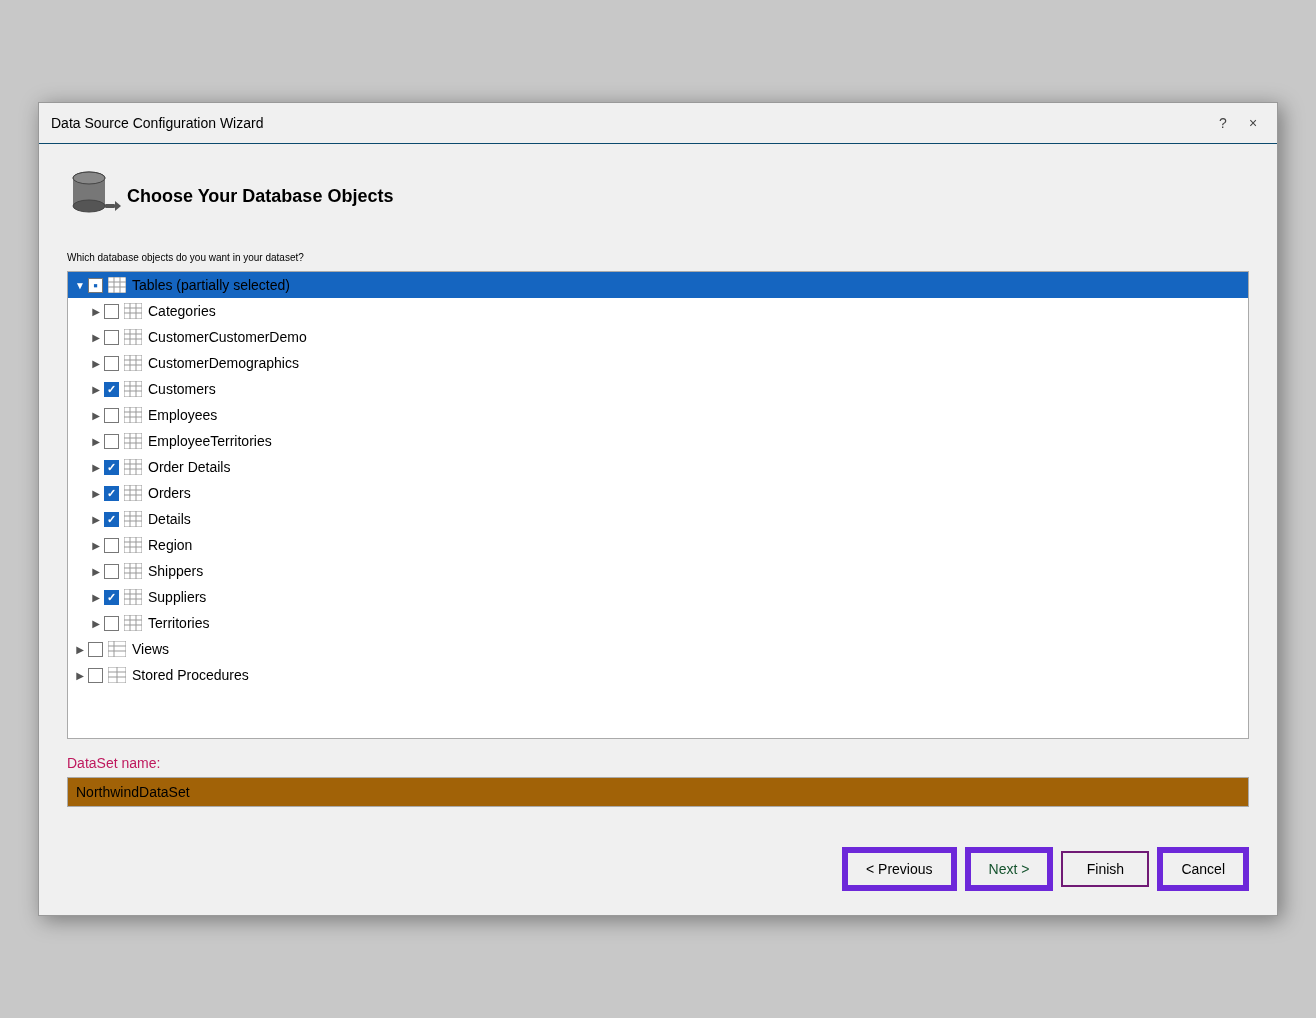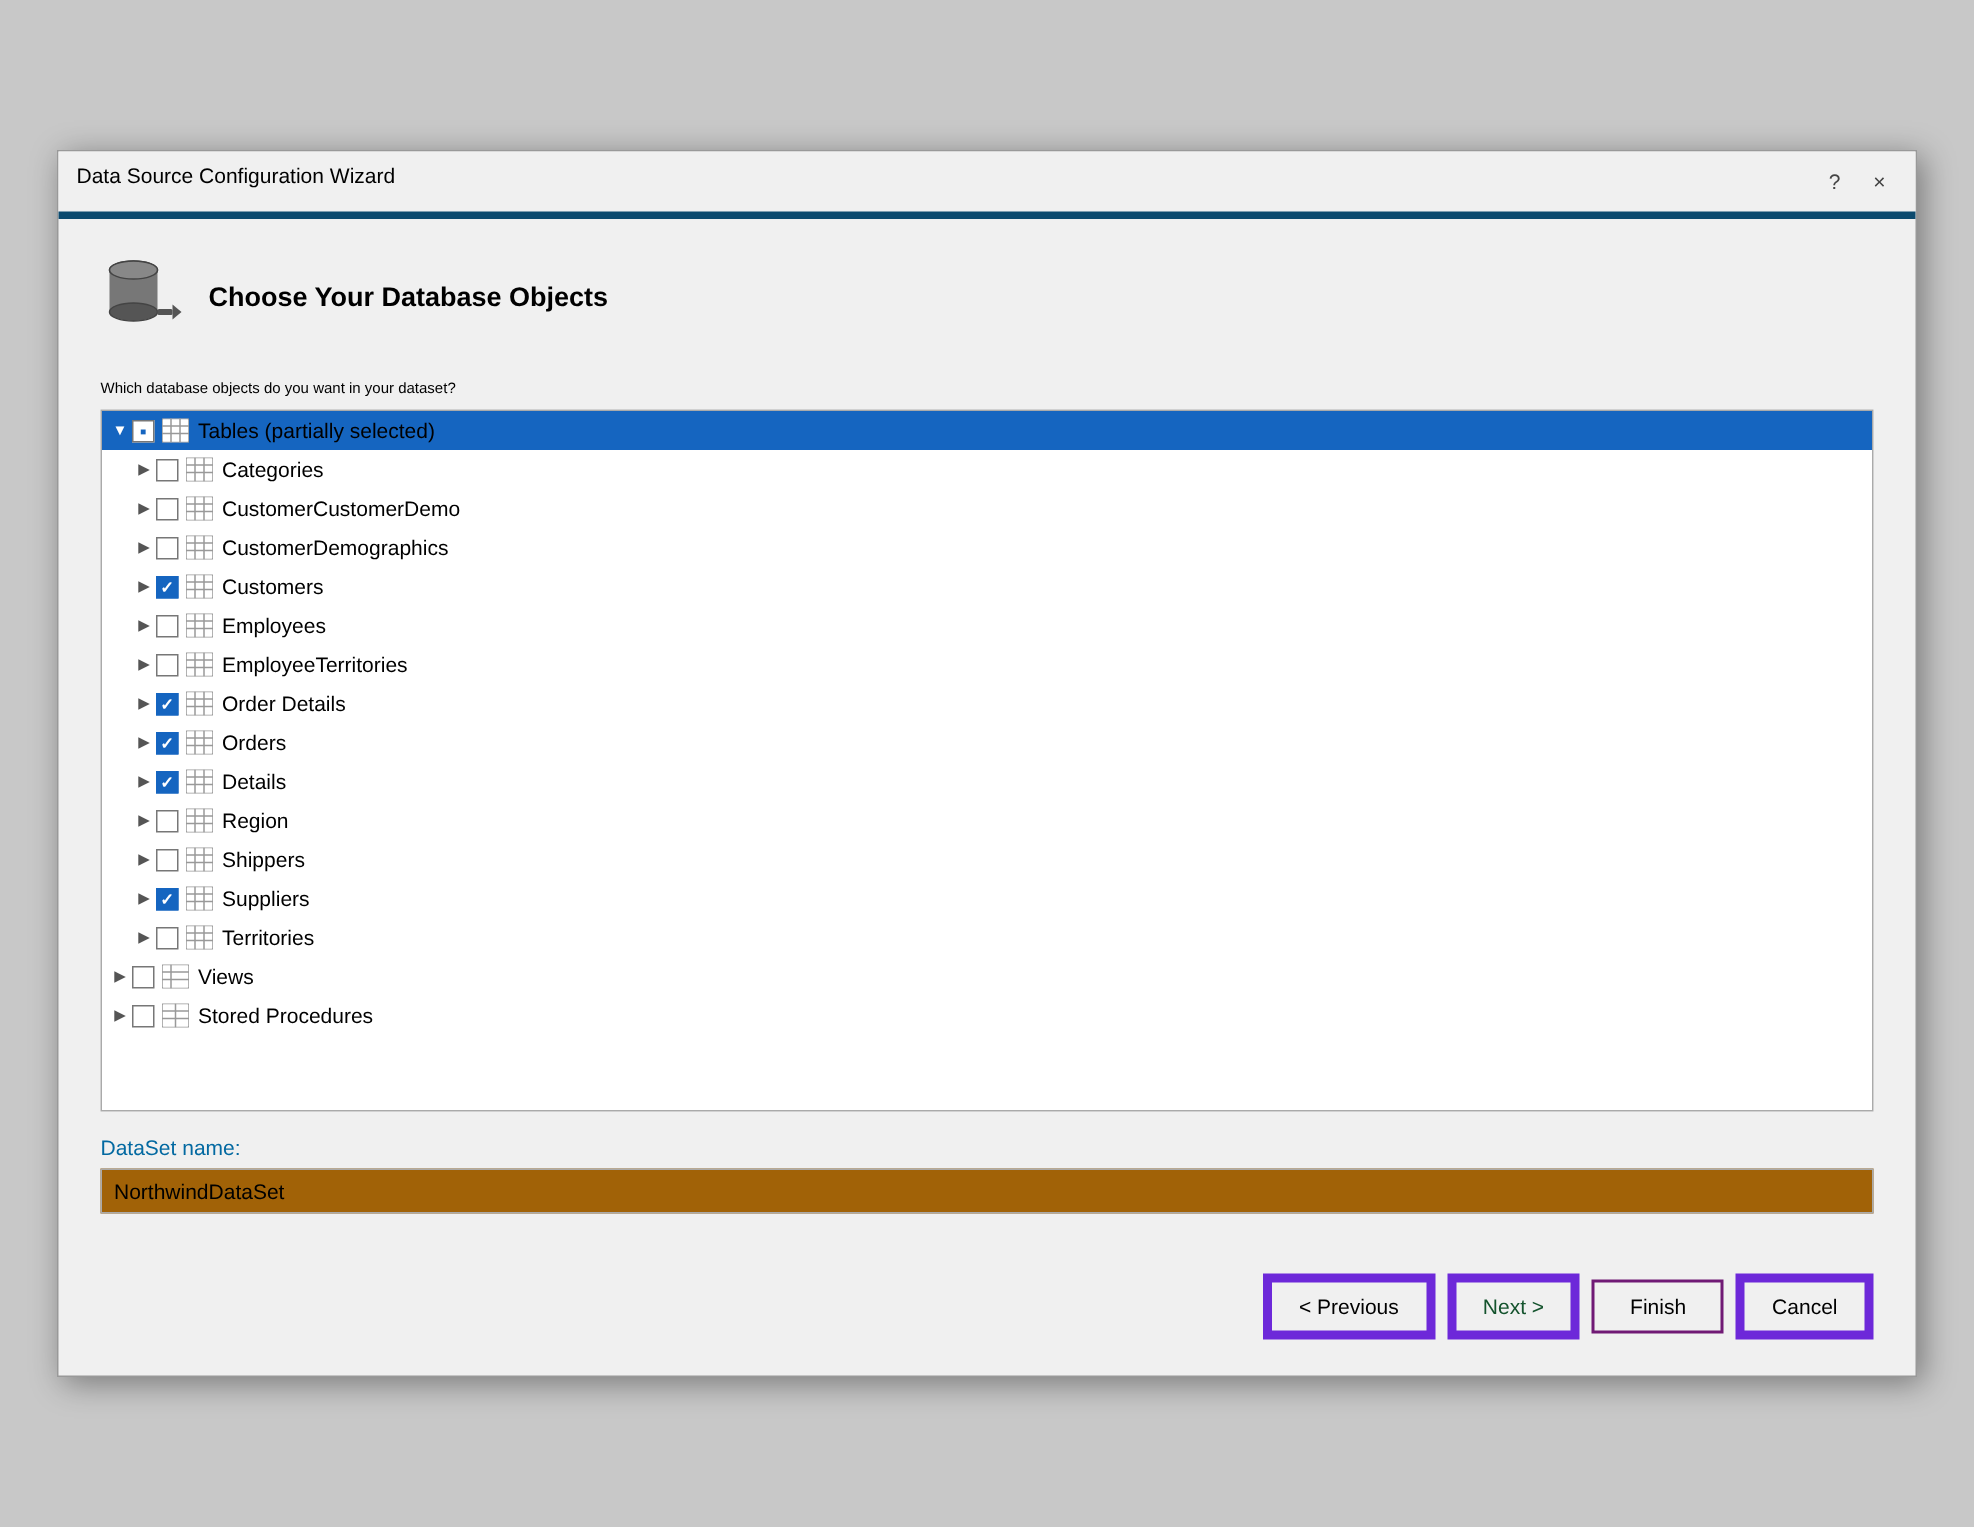--- a/index.html
+++ b/index.html
@@ -13,25 +13,25 @@
       min-height: 100vh;
     }
     .dialog {
       width: 1240px;
       background: #f0f0f0;
       border: 1px solid #999;
       box-shadow: 4px 4px 20px rgba(0,0,0,0.4);
     }
     .title-bar {
       background: #f0f0f0;
-      border-bottom: 5px solid #0c4a6e;
+      border-bottom: 1px solid #0c4a6e;
       padding: 8px 12px;
       display: flex;
       justify-content: space-between;
-      align-items: flex-start;
+      align-items: center;
     }
     .title-bar-text {
       font-size: 14px;
       font-weight: normal;
       color: #000;
     }
     .title-bar-buttons {
       display: flex;
       gap: 6px;
     }
@@ -46,21 +46,21 @@
       display: flex;
       align-items: center;
       justify-content: center;
     }
     .content {
       padding: 24px 28px 20px 28px;
     }
     .header-area {
       display: flex;
       align-items: center;
-      gap: 16px;
+      gap: 4px;
       margin-bottom: 28px;
     }
     .db-icon {
       width: 56px;
       height: 56px;
       flex-shrink: 0;
     }
     .wizard-title {
       font-size: 18px;
       font-weight: bold;
@@ -144,21 +144,21 @@
     .item-label {
       font-size: 14px;
       color: #000;
     }
     .indent-1 { padding-left: 20px; }
     .dataset-section {
       margin-top: 16px;
     }
     .dataset-label {
       font-size: 14px;
-      color: #0369a1;
+      color: #be185d;
       margin-bottom: 6px;
     }
     .dataset-input {
       width: 100%;
       padding: 6px 8px;
       font-size: 14px;
       border: 1px solid #aaa;
       background: #a16207;
       color: #000;
       outline: none;

